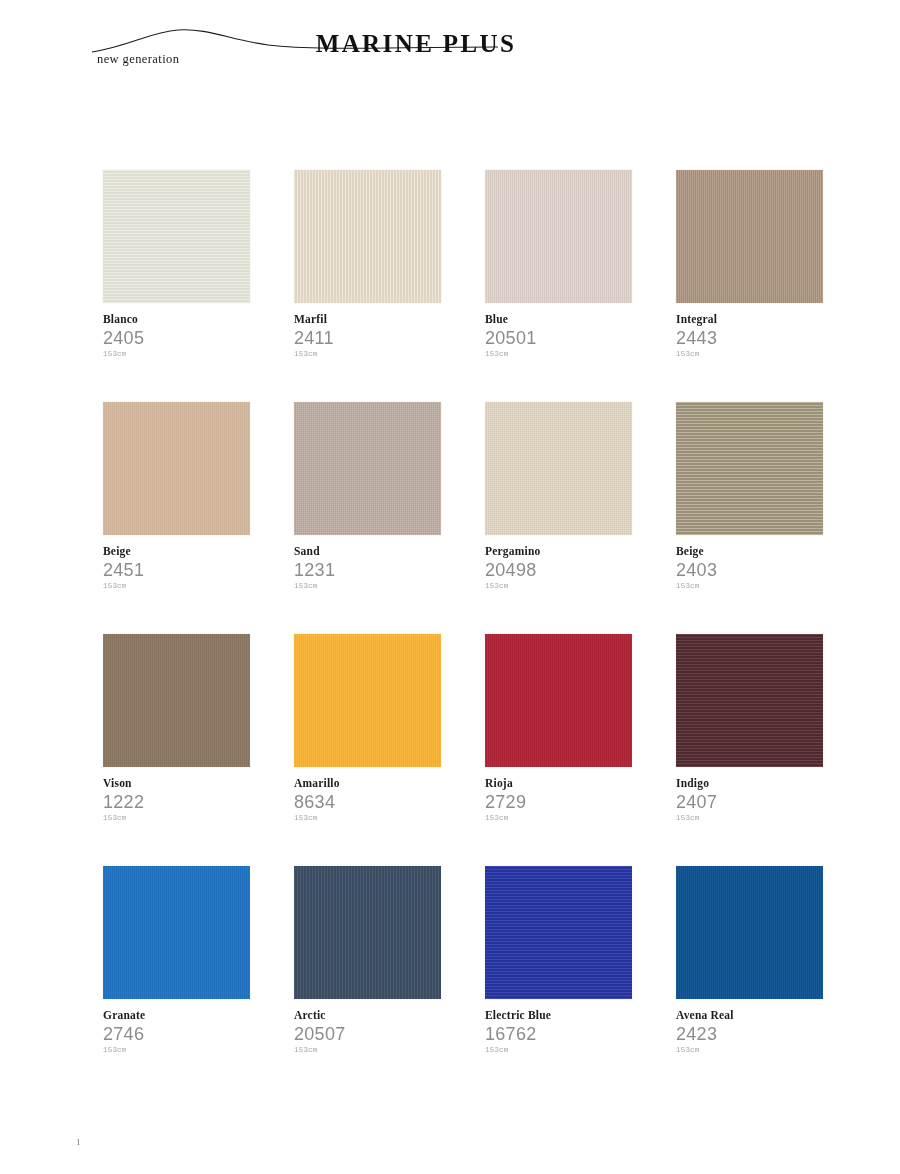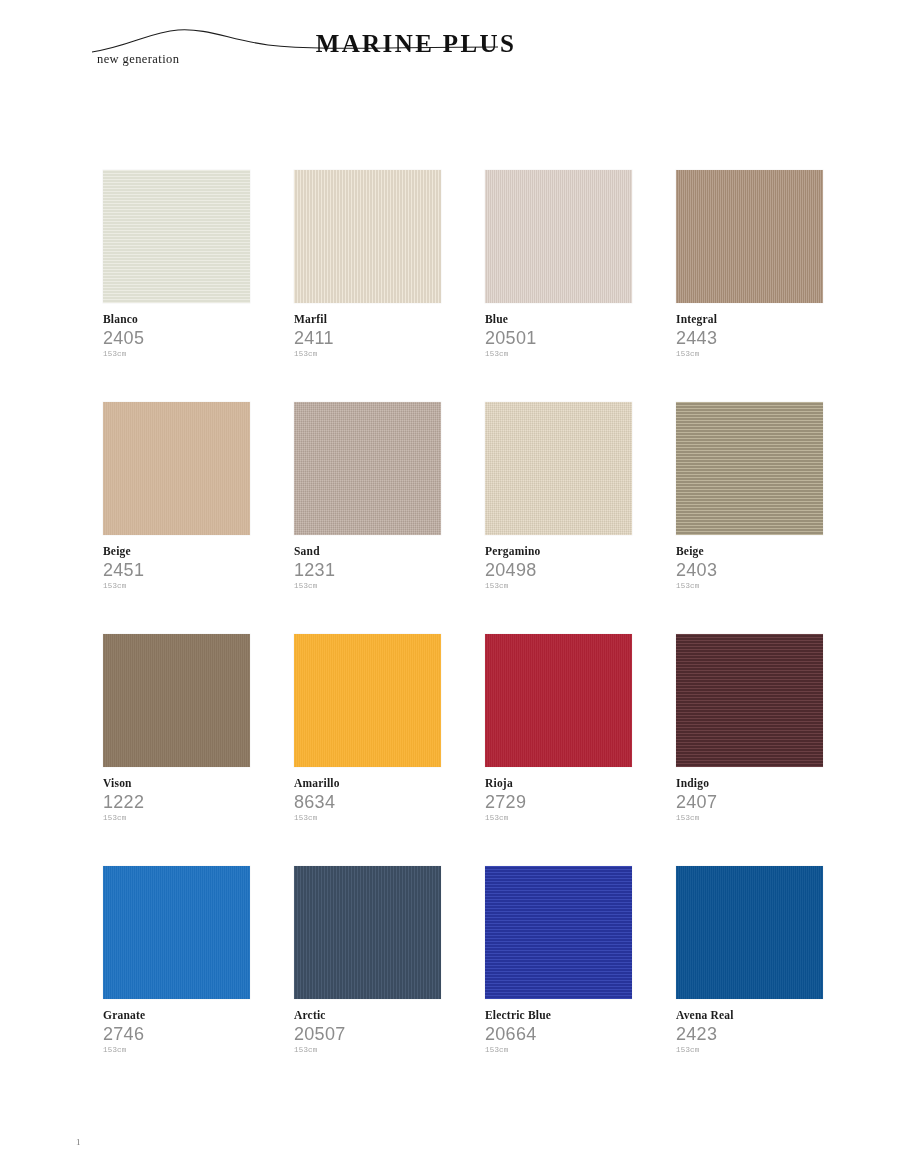--- a/index.html
+++ b/index.html
@@ -253,21 +253,21 @@
       </div>
       <div class="swatch-name">Arctic</div>
       <div class="swatch-code">20507</div>
       <div class="swatch-width">153cm</div>
     </div>
     <div class="swatch-cell">
       <div class="swatch-chip" style="background: rgb(39, 51, 154);">
         <div class="tex" style="background-image: repeating-linear-gradient(0deg, rgb(58, 73, 180) 0px, rgb(58, 73, 180) 1px, rgb(39, 51, 154) 1px, rgb(39, 51, 154) 3px), repeating-linear-gradient(90deg, rgba(255, 255, 255, 0.18) 0px, rgba(255, 255, 255, 0.18) 2px, rgba(0, 0, 0, 0.1) 2px, rgba(0, 0, 0, 0.1) 5px);"></div>
       </div>
       <div class="swatch-name">Electric Blue</div>
-      <div class="swatch-code">20664</div>
+      <div class="swatch-code">16762</div>
       <div class="swatch-width">153cm</div>
     </div>
     <div class="swatch-cell">
       <div class="swatch-chip" style="background: rgb(11, 82, 145);">
         <div class="tex" style="background-image: repeating-linear-gradient(90deg, rgba(255, 255, 255, 0.05) 0px, rgba(255, 255, 255, 0.05) 1px, rgba(0, 0, 0, 0.024) 1px, rgba(0, 0, 0, 0.024) 2px);"></div>
       </div>
       <div class="swatch-name">Avena Real</div>
       <div class="swatch-code">2423</div>
       <div class="swatch-width">153cm</div>
     </div>

